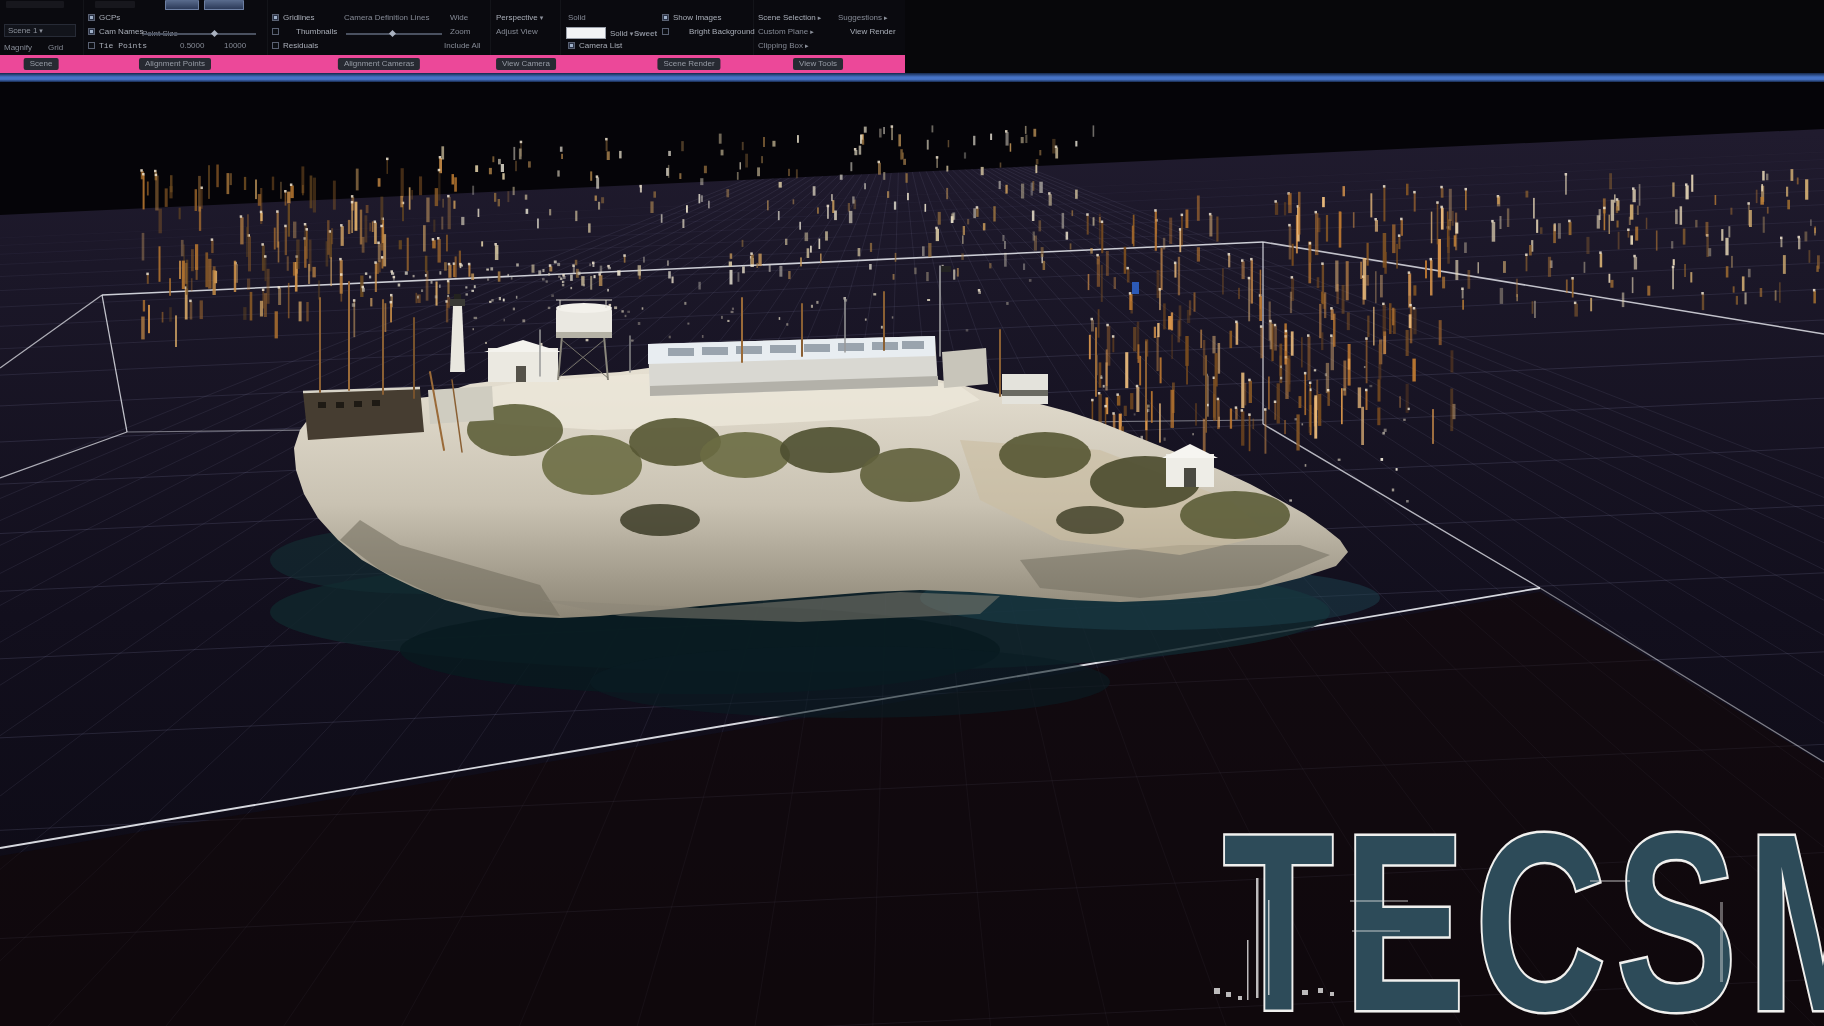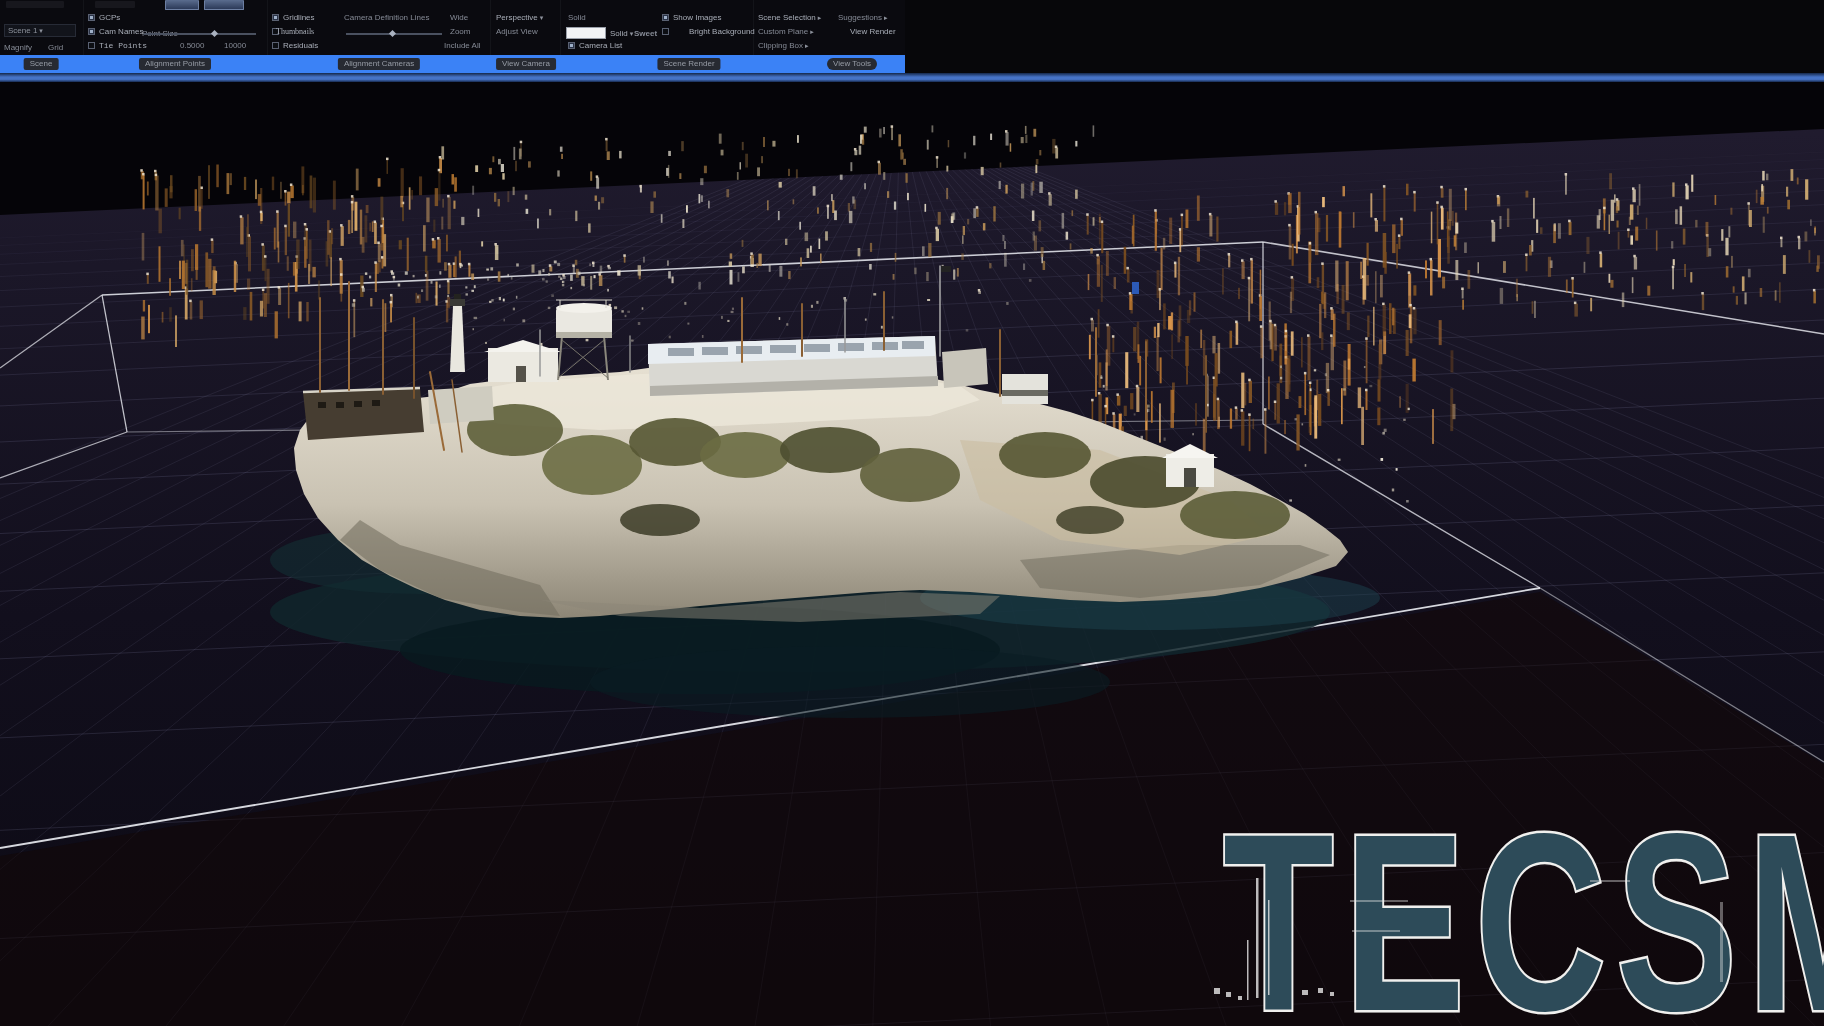--- a/index.html
+++ b/index.html
@@ -15,21 +15,21 @@
   .ctl{position:absolute;font-size:8px;line-height:10px;color:#a9aeb8;white-space:nowrap;}
   .ctl.dim{color:#868b96;}
   .cb{position:absolute;width:7px;height:7px;border:1px solid #5a6172;background:#0c0e13;box-sizing:border-box;}
   .cb.on{background:#9fb0c8;box-shadow:inset 0 0 0 1px #2a3347;}
   .slider{position:absolute;height:2px;background:#4a5160;}
   .knob{position:absolute;top:-2px;width:5px;height:5px;background:#aab2c0;transform:rotate(45deg);}
   .swatch{position:absolute;width:40px;height:12px;background:#f2f4f6;border:1px solid #9aa0aa;box-sizing:border-box;}
   .dd{position:absolute;background:#12141b;border:1px solid #272b36;color:#8d929c;font-size:8px;
       line-height:12px;padding:0 3px;box-sizing:border-box;}
   .arrow{display:inline-block;font-size:7px;color:#8d929c;margin-left:2px;}
-  .grp-label-row{position:absolute;left:0;top:55px;width:905px;height:18px;background:#3b82f6;text-decoration:underline;}
+  .grp-label-row{position:absolute;left:0;top:55px;width:905px;height:18px;background:#ec4899;text-decoration:underline;}
   .gpill{position:absolute;top:3px;transform:translateX(-50%);background:#272a32;color:#979ca6;
          font-size:8px;line-height:12px;padding:0 6px;border-radius:2px;white-space:nowrap;}
   .bluebar{position:absolute;left:0;top:73px;width:1824px;height:9px;
            background:linear-gradient(#15284a 0%,#4673c6 45%,#4673c6 70%,#17294d 100%);}
   
   .viewport{position:absolute;left:0;top:82px;width:1824px;height:944px;background:#050408;}
   .floor{position:absolute;left:0;top:-82px;width:1824px;height:1026px;
          background:linear-gradient(#251f34 0%,#1b1728 26%,#120f1d 60%,#0c0a14 100%);
          clip-path:polygon(0 215px,1824px 129px,1824px 1026px,0 1026px);}
   svg.scene{position:absolute;left:0;top:-82px;width:1824px;height:1026px;}
@@ -67,21 +67,21 @@
       <span class="cb" style="left:4px;top:42px;"></span>
       <div class="ctl" style="left:15px;top:41px;font-family:Liberation Mono, monospace;">Tie Points</div>
       <div class="ctl dim" style="left:96px;top:41px;">0.5000</div>
       <div class="ctl dim" style="left:140px;top:41px;">10000</div>
     </div>
 
     <div class="grp" style="left:268px;width:222px;">
       <span class="cb on" style="left:4px;top:14px;"></span>
       <div class="ctl" style="left:15px;top:13px;">Gridlines</div>
       <span class="cb" style="left:4px;top:28px;"></span>
-      <div class="ctl" style="left:8px;top:27px;font-family:Liberation Serif, serif;">Thumbnails</div>
+      <div class="ctl" style="left:28px;top:27px;">Thumbnails</div>
       <span class="cb" style="left:4px;top:42px;"></span>
       <div class="ctl" style="left:15px;top:41px;">Residuals</div>
       <div class="ctl dim" style="left:76px;top:13px;">Camera Definition Lines</div>
       <div class="slider" style="left:78px;top:33px;width:96px;">
         <span class="knob" style="left:44px;"></span>
       </div>
       <div class="ctl dim" style="left:182px;top:13px;">Wide</div>
       <div class="ctl dim" style="left:182px;top:27px;">Zoom</div>
       <div class="ctl dim" style="left:176px;top:41px;">Include All</div>
     </div>
@@ -111,21 +111,21 @@
       <div class="ctl" style="left:96px;top:27px;">View Render</div>
       <div class="ctl dim" style="left:4px;top:41px;"><span>Clipping Box</span><span class="arrow">▸</span></div>
     </div>
 
     <div class="grp-label-row" id="grp-labels">
         <div class="gpill" style="left: 41px;">Scene</div>
         <div class="gpill" style="left: 175px;">Alignment Points</div>
         <div class="gpill" style="left: 379px;">Alignment Cameras</div>
         <div class="gpill" style="left: 526px;">View Camera</div>
         <div class="gpill" style="left: 657px; margin-left: 32px;">Scene Render</div>
-        <div class="gpill" style="left: 852px; border-radius: 6px;">View Tools</div>
+        <div class="gpill" style="left: 818px;">View Tools</div>
       </div>
   </div>
 
   <div class="bluebar"></div>
 
   <div class="viewport">
     <div class="floor"></div>
     <svg class="scene" viewBox="0 0 1824 1026">
       <defs>
         <clipPath id="floorclip">

